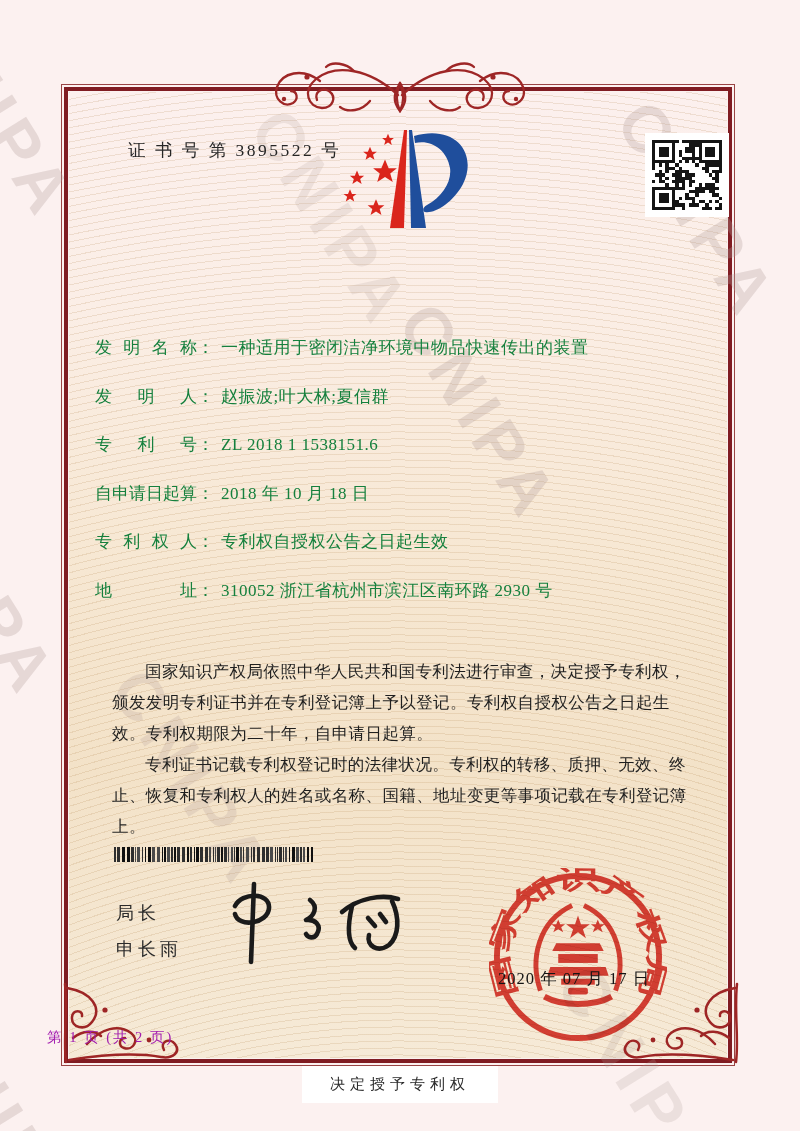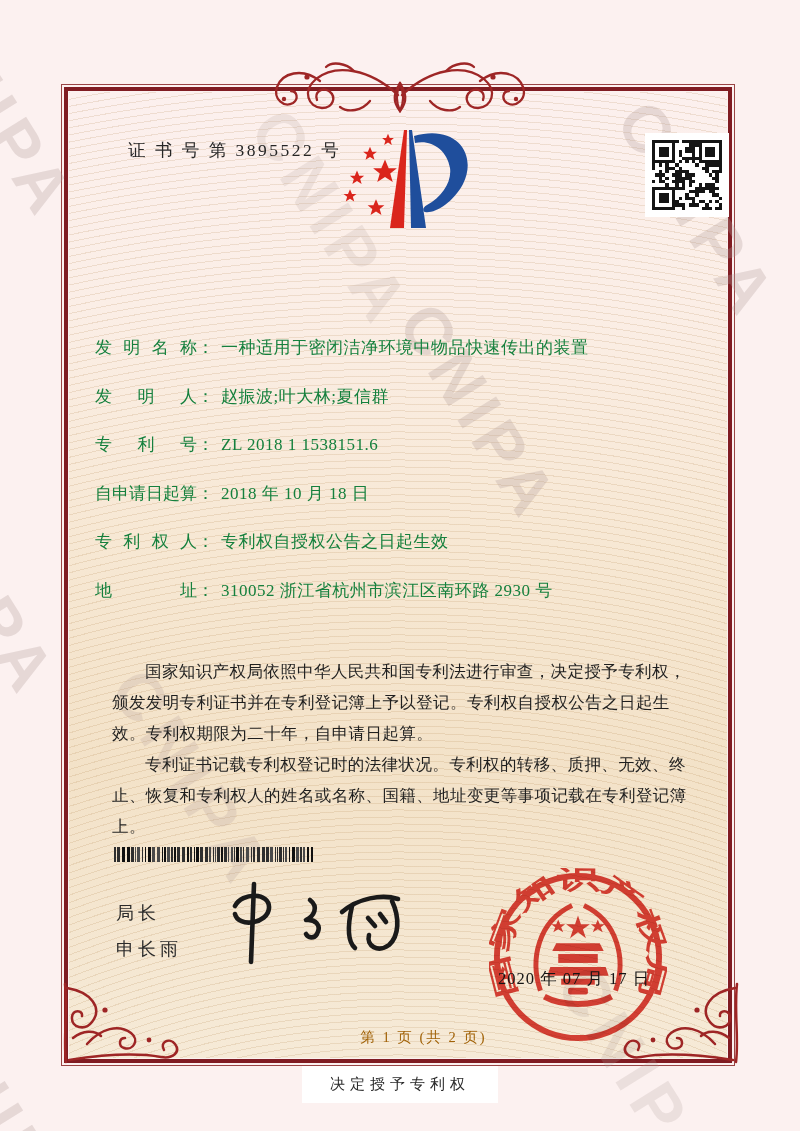--- a/index.html
+++ b/index.html
@@ -65,22 +65,22 @@
   .signer-name{position:absolute;left:116px;top:937px;z-index:3;font-size:18px;letter-spacing:4px;color:#2a2a2a;
                font-family:"Liberation Sans","DejaVu Sans",sans-serif;}
   .autograph{position:absolute;left:222px;top:874px;z-index:3;}
 
   
   .seal{position:absolute;left:489px;top:868px;z-index:4;mix-blend-mode:multiply;opacity:.94;}
   .seal-date{position:absolute;left:498px;top:968px;z-index:5;font-size:16.5px;letter-spacing:1px;
              color:#141414;white-space:nowrap;}
 
   
-  .page-info{position:absolute;left:0;right:0;top:1028px;z-index:3;text-align:center;
-             font-size:14.5px;letter-spacing:2px;color:#a16207;padding-left:47px;}
+  .page-info{position:absolute;left:0;right:0;top:1028px;z-index:3;text-align:left;
+             font-size:14.5px;letter-spacing:2px;color:#a21caf;padding-left:47px;}
   .cont-note{position:absolute;left:50%;top:1066px;transform:translateX(-50%);z-index:3;
              background:#fff;padding:9px 28px;font-size:15px;letter-spacing:5px;color:#2a2a2a;white-space:nowrap;}
 </style>
 </head>
 <body>
 
 <div class="page">
 
   <div class="wm wm1">CNIPA</div>
   <div class="wm wm2">CNIPA</div>

